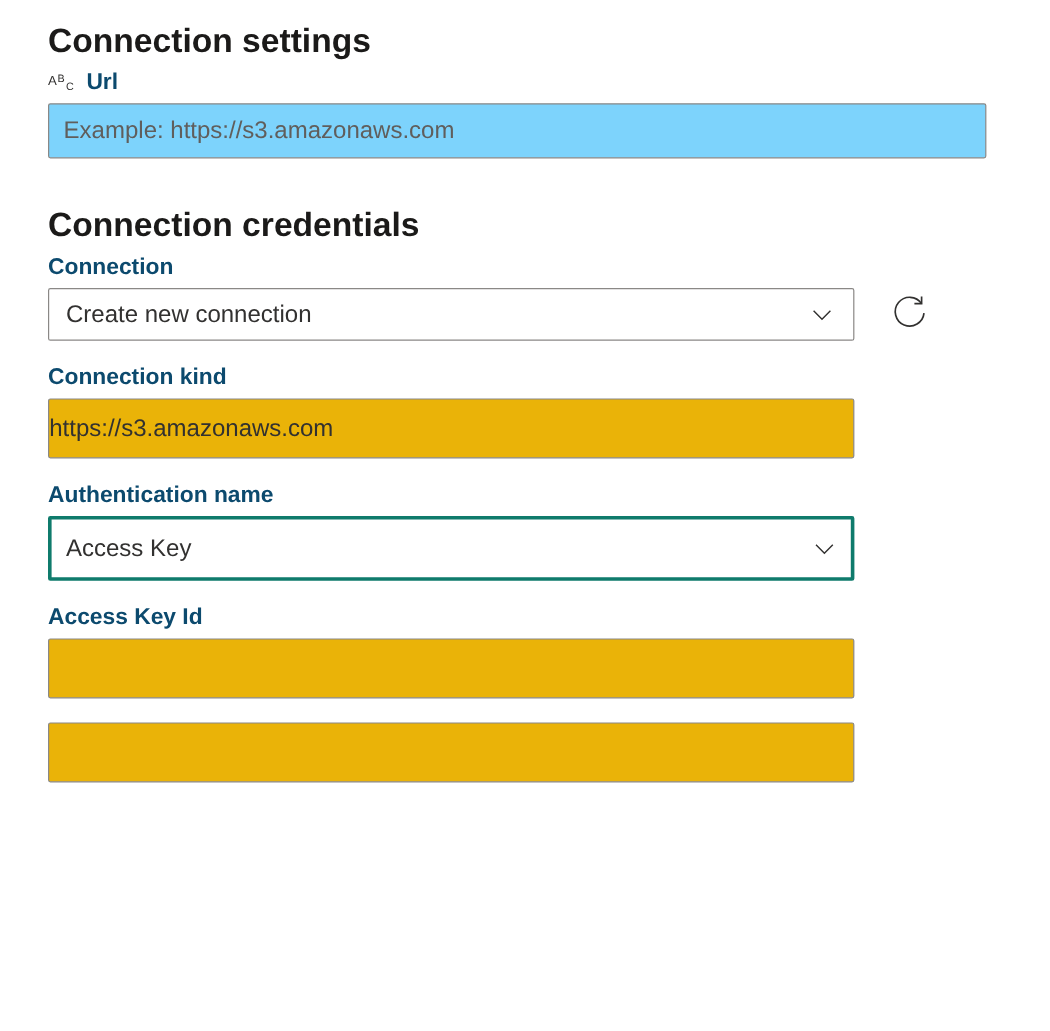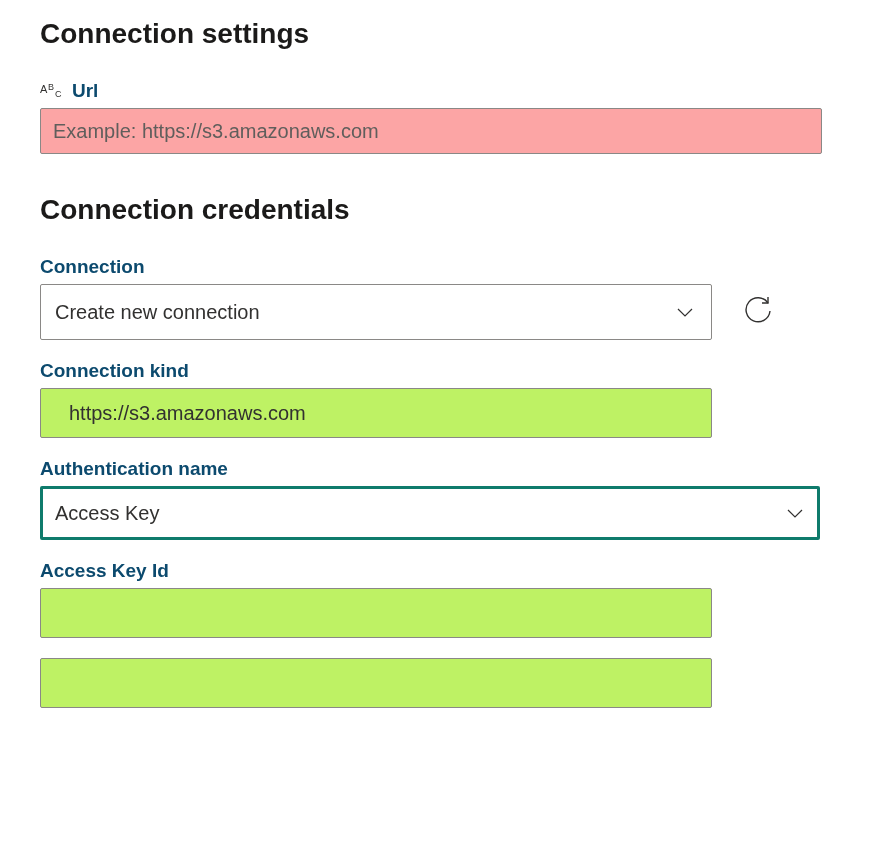--- a/index.html
+++ b/index.html
@@ -7,21 +7,21 @@
       font-family: "Segoe UI", -apple-system, BlinkMacSystemFont, sans-serif;
       background: #ffffff;
       padding: 18px 40px;
       width: 875px;
       color: #323130;
     }
     .section-heading {
       font-size: 28px;
       font-weight: 600;
       color: #1b1a19;
-      margin-bottom: 30px;
+      margin-bottom: 8px;
     }
     .section-heading.second {
       margin-top: 40px;
     }
     .field-group {
       margin-bottom: 20px;
     }
     .field-label-row {
       display: flex;
       align-items: center;
@@ -43,46 +43,46 @@
     }
     .abc-icon svg { width: 26px; height: 20px; }
     .input-full {
       width: 782px;
       height: 46px;
       border: 1px solid #8a8886;
       border-radius: 2px;
       font-size: 20px;
       padding: 0 12px;
       color: #323130;
-      background: #fca5a5;
+      background: #7dd3fc;
     }
     .input-full::placeholder { color: #605e5c; }
     .field-narrow-row {
       display: flex;
       align-items: center;
       gap: 28px;
     }
     .select-box {
       width: 672px;
-      height: 56px;
+      height: 44px;
       border: 1px solid #8a8886;
       border-radius: 2px;
       background: #fff;
       display: flex;
       align-items: center;
       justify-content: space-between;
       padding: 0 14px;
       cursor: pointer;
       font-size: 20px;
       color: #323130;
     }
     .select-box.focused {
       border: 3px solid #0F7B6C;
       height: 54px;
-      width: 780px;
+      width: 672px;
       padding: 0 12px;
     }
     .select-box.focused .chevron { margin-right: -2px; }
     .chevron {
       width: 24px;
       height: 24px;
       display: inline-flex;
       align-items: center;
       justify-content: center;
       flex-shrink: 0;
@@ -99,23 +99,23 @@
       cursor: pointer;
       flex-shrink: 0;
     }
     .refresh-btn svg { width: 36px; height: 36px; stroke: #323130; stroke-width: 1.4; fill: none; }
     .input-narrow {
       width: 672px;
       height: 50px;
       border: 1px solid #8a8886;
       border-radius: 2px;
       font-size: 20px;
-      padding: 0 28px;
+      padding: 0 0;
       color: #323130;
-      background: #bef264;
+      background: #eab308;
     }
     .input-narrow::placeholder { color: #605e5c; }
   </style>
 </head>
 <body>
 
 <h2 class="section-heading">Connection settings</h2>
 
 <div class="field-group">
   <div class="field-label-row">

